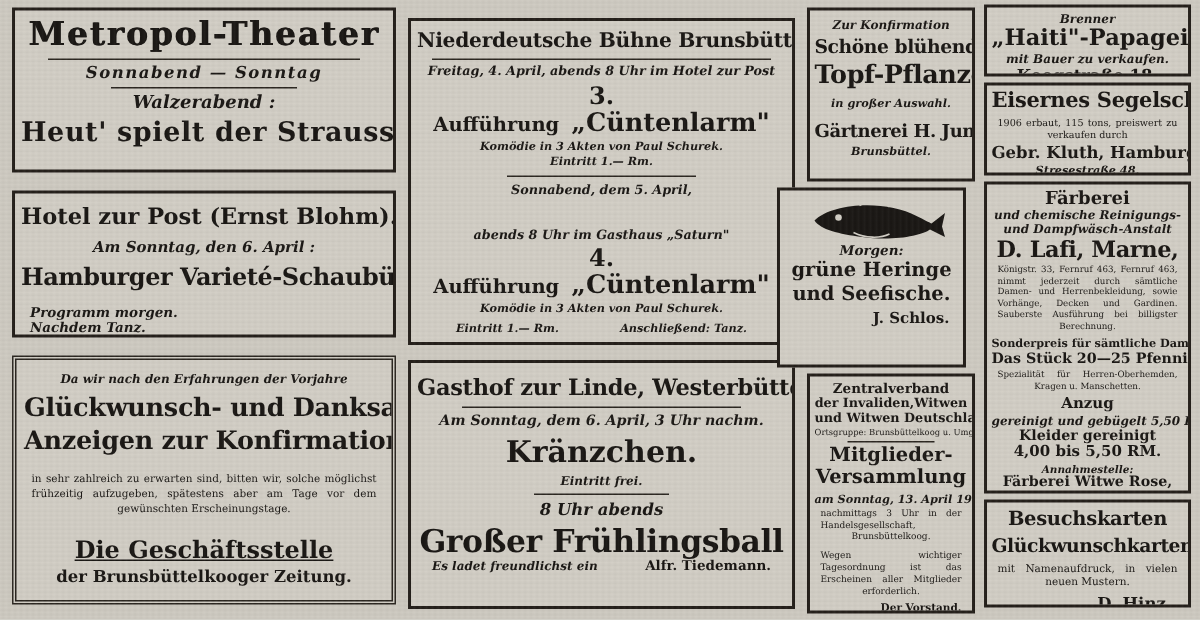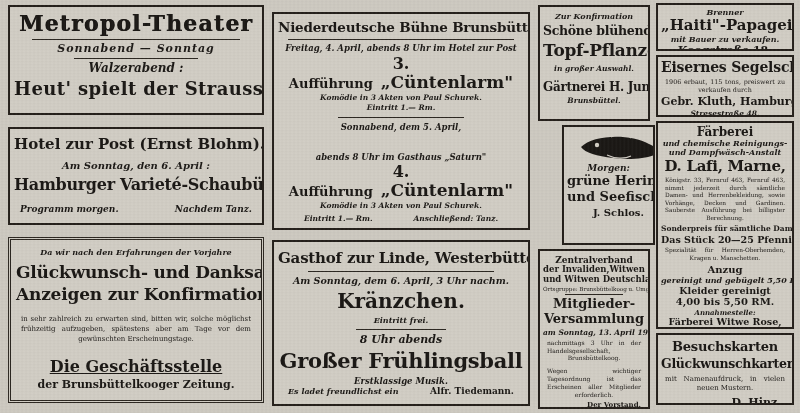--- a/index.html
+++ b/index.html
@@ -88,21 +88,21 @@
     <span class="ln frak" style="font-size:11px; letter-spacing:1px;">Sonnabend — Sonntag</span>
     <div class="rule short" style="margin:3px 60px;"></div>
     <span class="ln frak" style="font-size:12px; margin-top:2px;">Walzerabend :</span>
     <span class="ln blk" style="font-size:18px; margin-top:4px; letter-spacing:.4px;">Heut' spielt der Strauss.</span>
   </div>
 
   <div class="ad brdthick" style="left:8px; top:127px; width:256px; height:98px; padding:4px 4px;">
     <span class="ln blk" style="font-size:15px; margin-top:3px;">Hotel zur Post (Ernst Blohm).</span>
     <span class="ln frak" style="font-size:10px; margin-top:7px;">Am Sonntag, den 6. April :</span>
     <span class="ln blk" style="font-size:16px; margin-top:5px; letter-spacing:-.3px;">Hamburger Varieté-Schaubühne</span>
-    <div class="row" style="margin-top:10px; padding:0 6px;">
+    <div class="row" style="margin-top:10px; padding:0 6px;flex-direction:column;">
       <span class="frak" style="font-size:9px;">Programm morgen.</span>
       <span class="frak" style="font-size:9px;">Nachdem Tanz.</span>
     </div>
   </div>
 
   <div class="ad brd2" style="left:8px; top:237px; width:256px; height:166px; padding:5px 5px;">
     <span class="ln frak" style="font-size:8px; margin-top:3px;">Da wir nach den Erfahrungen der Vorjahre</span>
     <span class="ln blk" style="font-size:17px; margin-top:6px; letter-spacing:-.2px;">Glückwunsch- und Danksagungs-</span>
     <span class="ln blk" style="font-size:17px; margin-top:3px; letter-spacing:-.2px;">Anzeigen zur Konfirmation</span>
     <div class="blurb" style="margin-top:10px; font-size:7px; line-height:1.45;">in sehr zahlreich zu erwarten sind, bitten wir, solche möglichst frühzeitig aufzugeben, spätestens aber am Tage vor dem gewünschten Erscheinungstage.</div>
@@ -140,37 +140,36 @@
 
   <div class="ad brdthick" style="left:272px; top:240px; width:258px; height:166px; padding:4px 4px;">
     <span class="ln blk" style="font-size:15px; margin-top:4px; letter-spacing:-.2px;">Gasthof zur Linde, Westerbüttel.</span>
     <div class="rule" style="margin:4px 30px;"></div>
     <span class="ln frak" style="font-size:9.5px; margin-top:3px;">Am Sonntag, dem 6. April, 3 Uhr nachm.</span>
     <span class="ln blk" style="font-size:20px; margin-top:4px;">Kränzchen.</span>
     <span class="ln frak" style="font-size:8px; margin-top:3px;">Eintritt frei.</span>
     <div class="rule" style="margin:4px 78px;"></div>
     <span class="ln frak" style="font-size:11px; margin-top:3px;">8 Uhr abends</span>
     <span class="ln blk" style="font-size:21px; margin-top:3px; letter-spacing:-.3px;">Großer Frühlingsball</span>
-    <span class="ln frak" style="font-size:8.5px; margin-top:4px;">Erstklassige Musik.</span>
     <div class="row" style="padding:0 10px; gap:16px;">
       <span class="frak" style="font-size:8px;">Es ladet freundlichst ein</span>
       <span class="blk" style="font-size:9px;">Alfr. Tiedemann.</span>
     </div>
   </div>
 
   <div class="ad brdthick" style="left:538px; top:5px; width:112px; height:116px; padding:3px 3px;">
     <span class="ln frak" style="font-size:8px; margin-top:2px;">Zur Konfirmation</span>
     <span class="ln blk" style="font-size:12.5px; margin-top:3px; letter-spacing:-.3px;">Schöne blühende</span>
     <span class="ln blk" style="font-size:17px; margin-top:3px; letter-spacing:-.3px;">Topf-Pflanzen</span>
     <span class="ln frak" style="font-size:7.5px; margin-top:5px;">in großer Auswahl.</span>
     <span class="ln blk" style="font-size:12px; margin-top:8px; letter-spacing:-.3px;">Gärtnerei H. Jungclaus,</span>
     <span class="ln frak" style="font-size:7.5px; margin-top:2px;">Brunsbüttel.</span>
   </div>
 
-  <div class="ad brdthick" style="left:562px; top:125px; width:93px; height:120px; padding:2px 3px;">
+  <div class="ad brdthick" style="left:518px; top:125px; width:126px; height:120px; padding:2px 3px;">
     <div class="fishwrap" style="height:30px;">
       <svg width="104" height="30" viewBox="0 0 104 30">
         <path d="M14 16 C26 4, 62 2, 82 13 C88 16, 90 17, 92 18 L101 11 L99 20 L101 27 L91 22 C86 26, 66 30, 46 27 C30 25, 18 22, 14 16 Z" fill="#1a1714"></path>
         <circle cx="30" cy="14" r="2.2" fill="#d3cfc6"></circle>
         <path d="M44 6 C50 2, 60 3, 64 7" stroke="#d3cfc6" stroke-width="1.1" fill="none"></path>
         <path d="M40 24 C48 28, 58 28, 64 25" stroke="#d3cfc6" stroke-width="1.1" fill="none"></path>
       </svg>
     </div>
     <span class="ln frak" style="font-size:9px; margin-top:1px;">Morgen:</span>
     <span class="ln blk" style="font-size:13px; margin-top:1px;">grüne Heringe</span>

